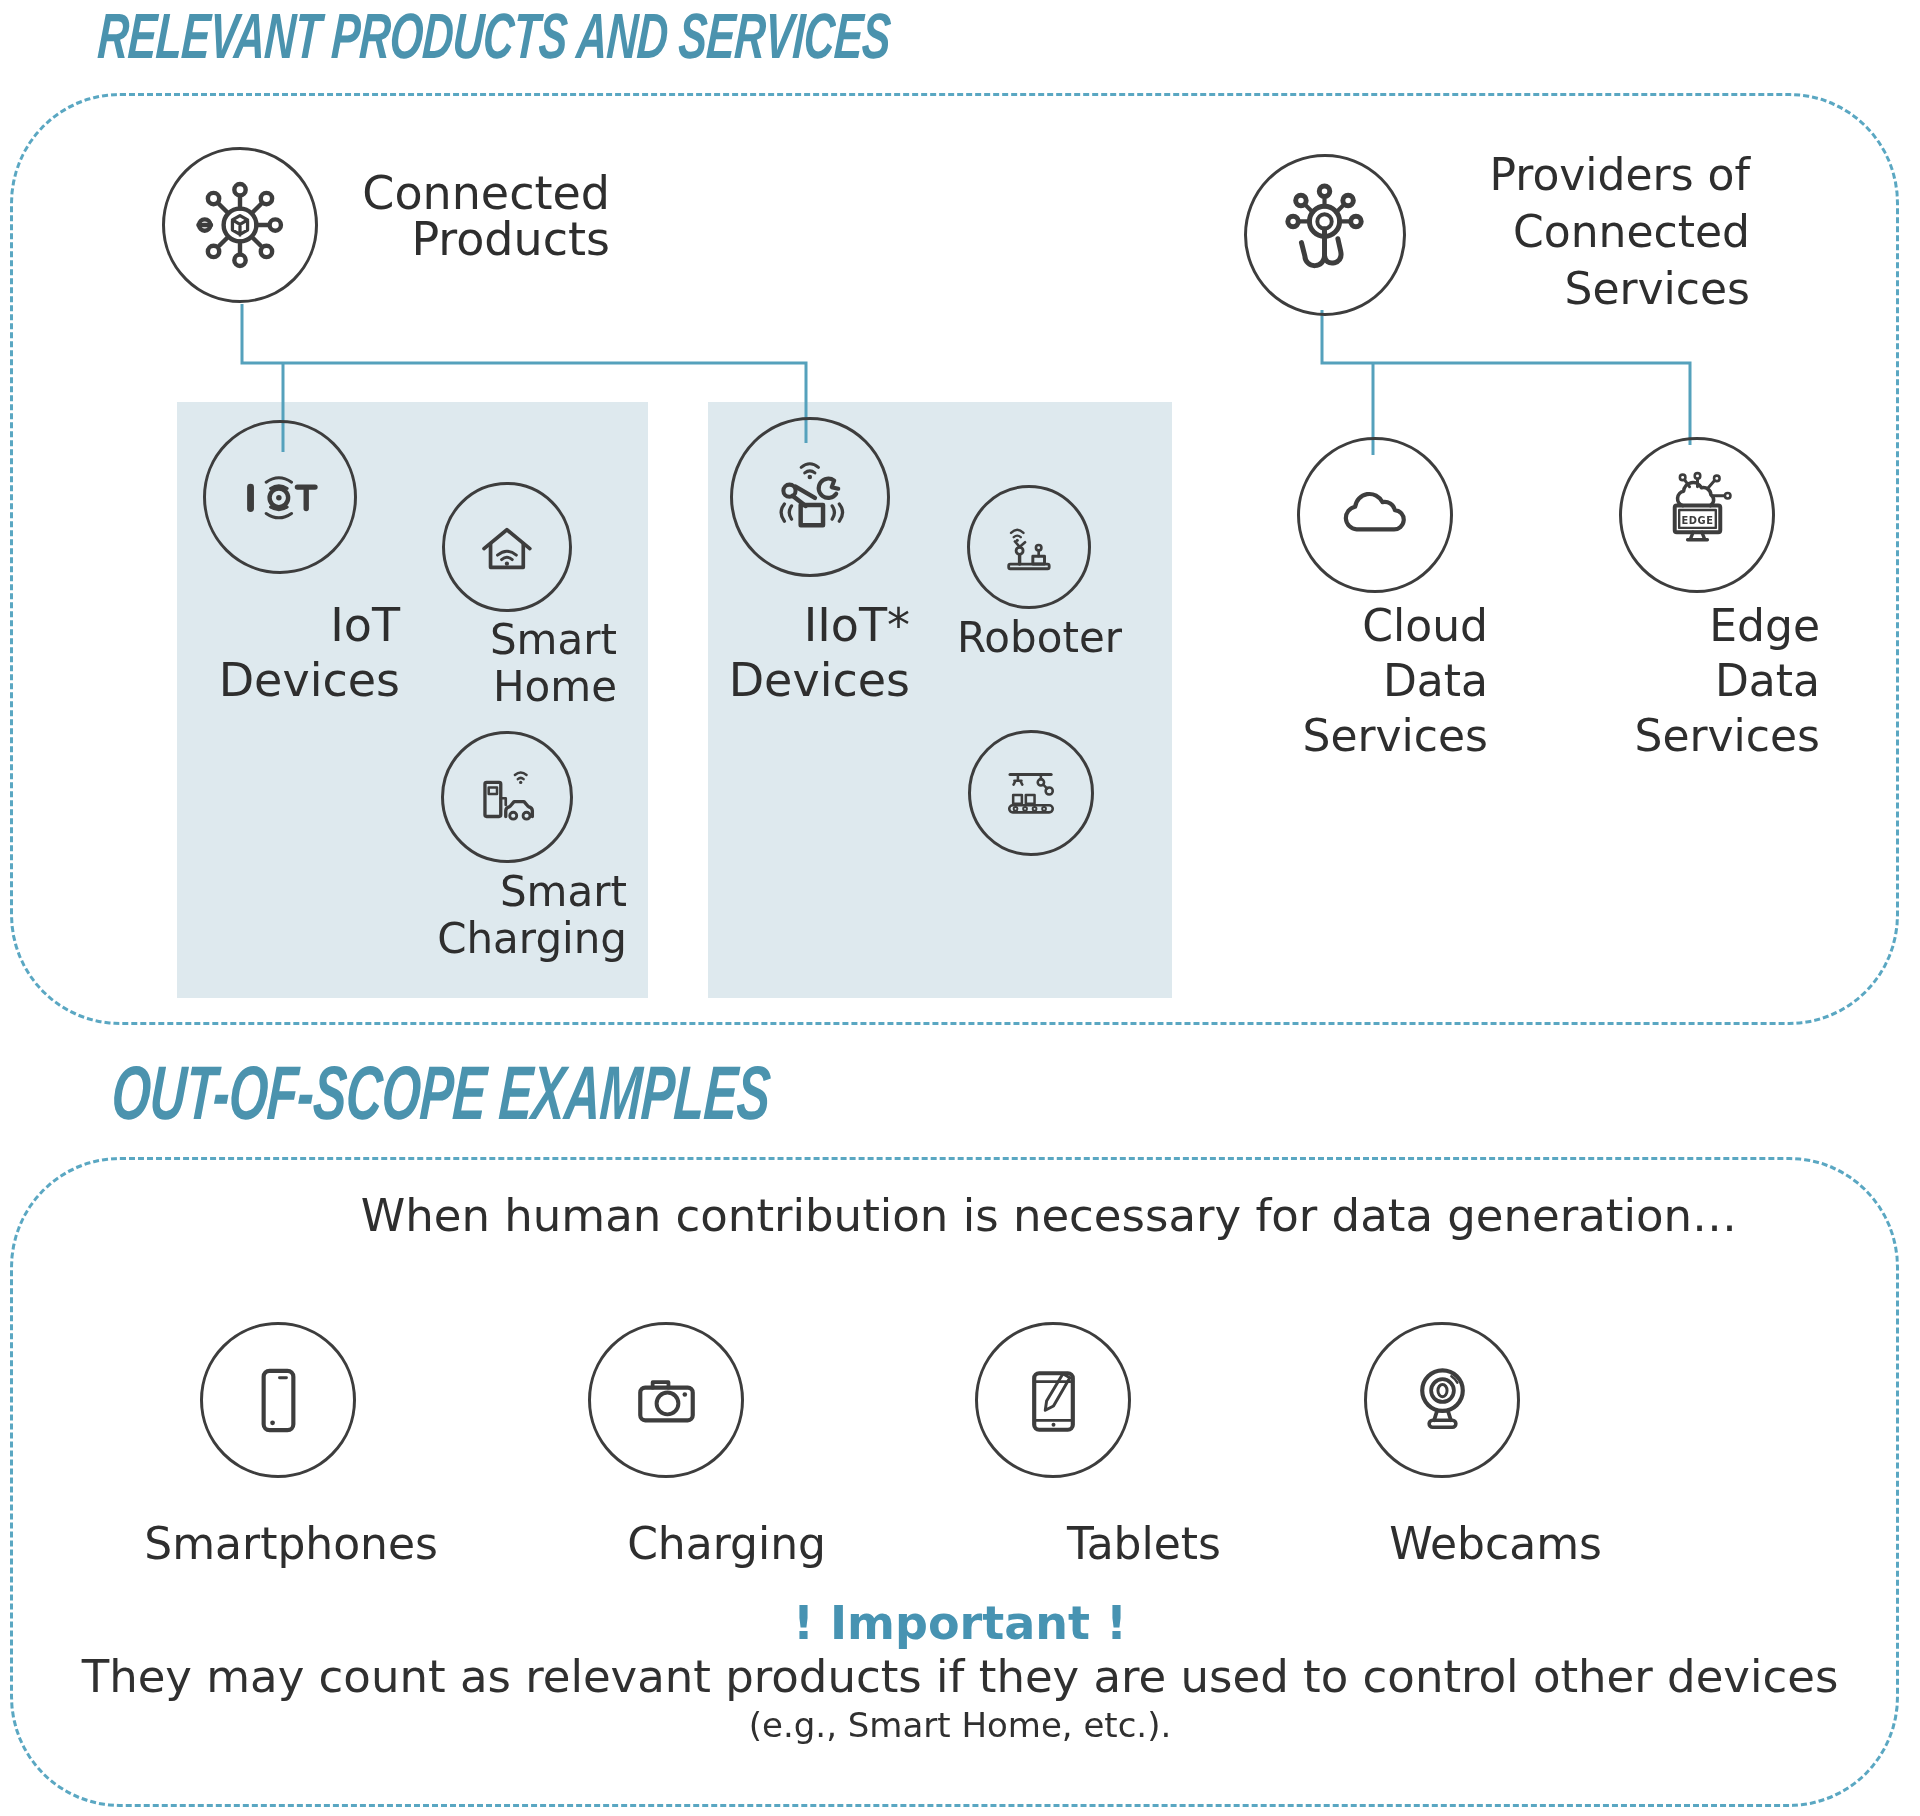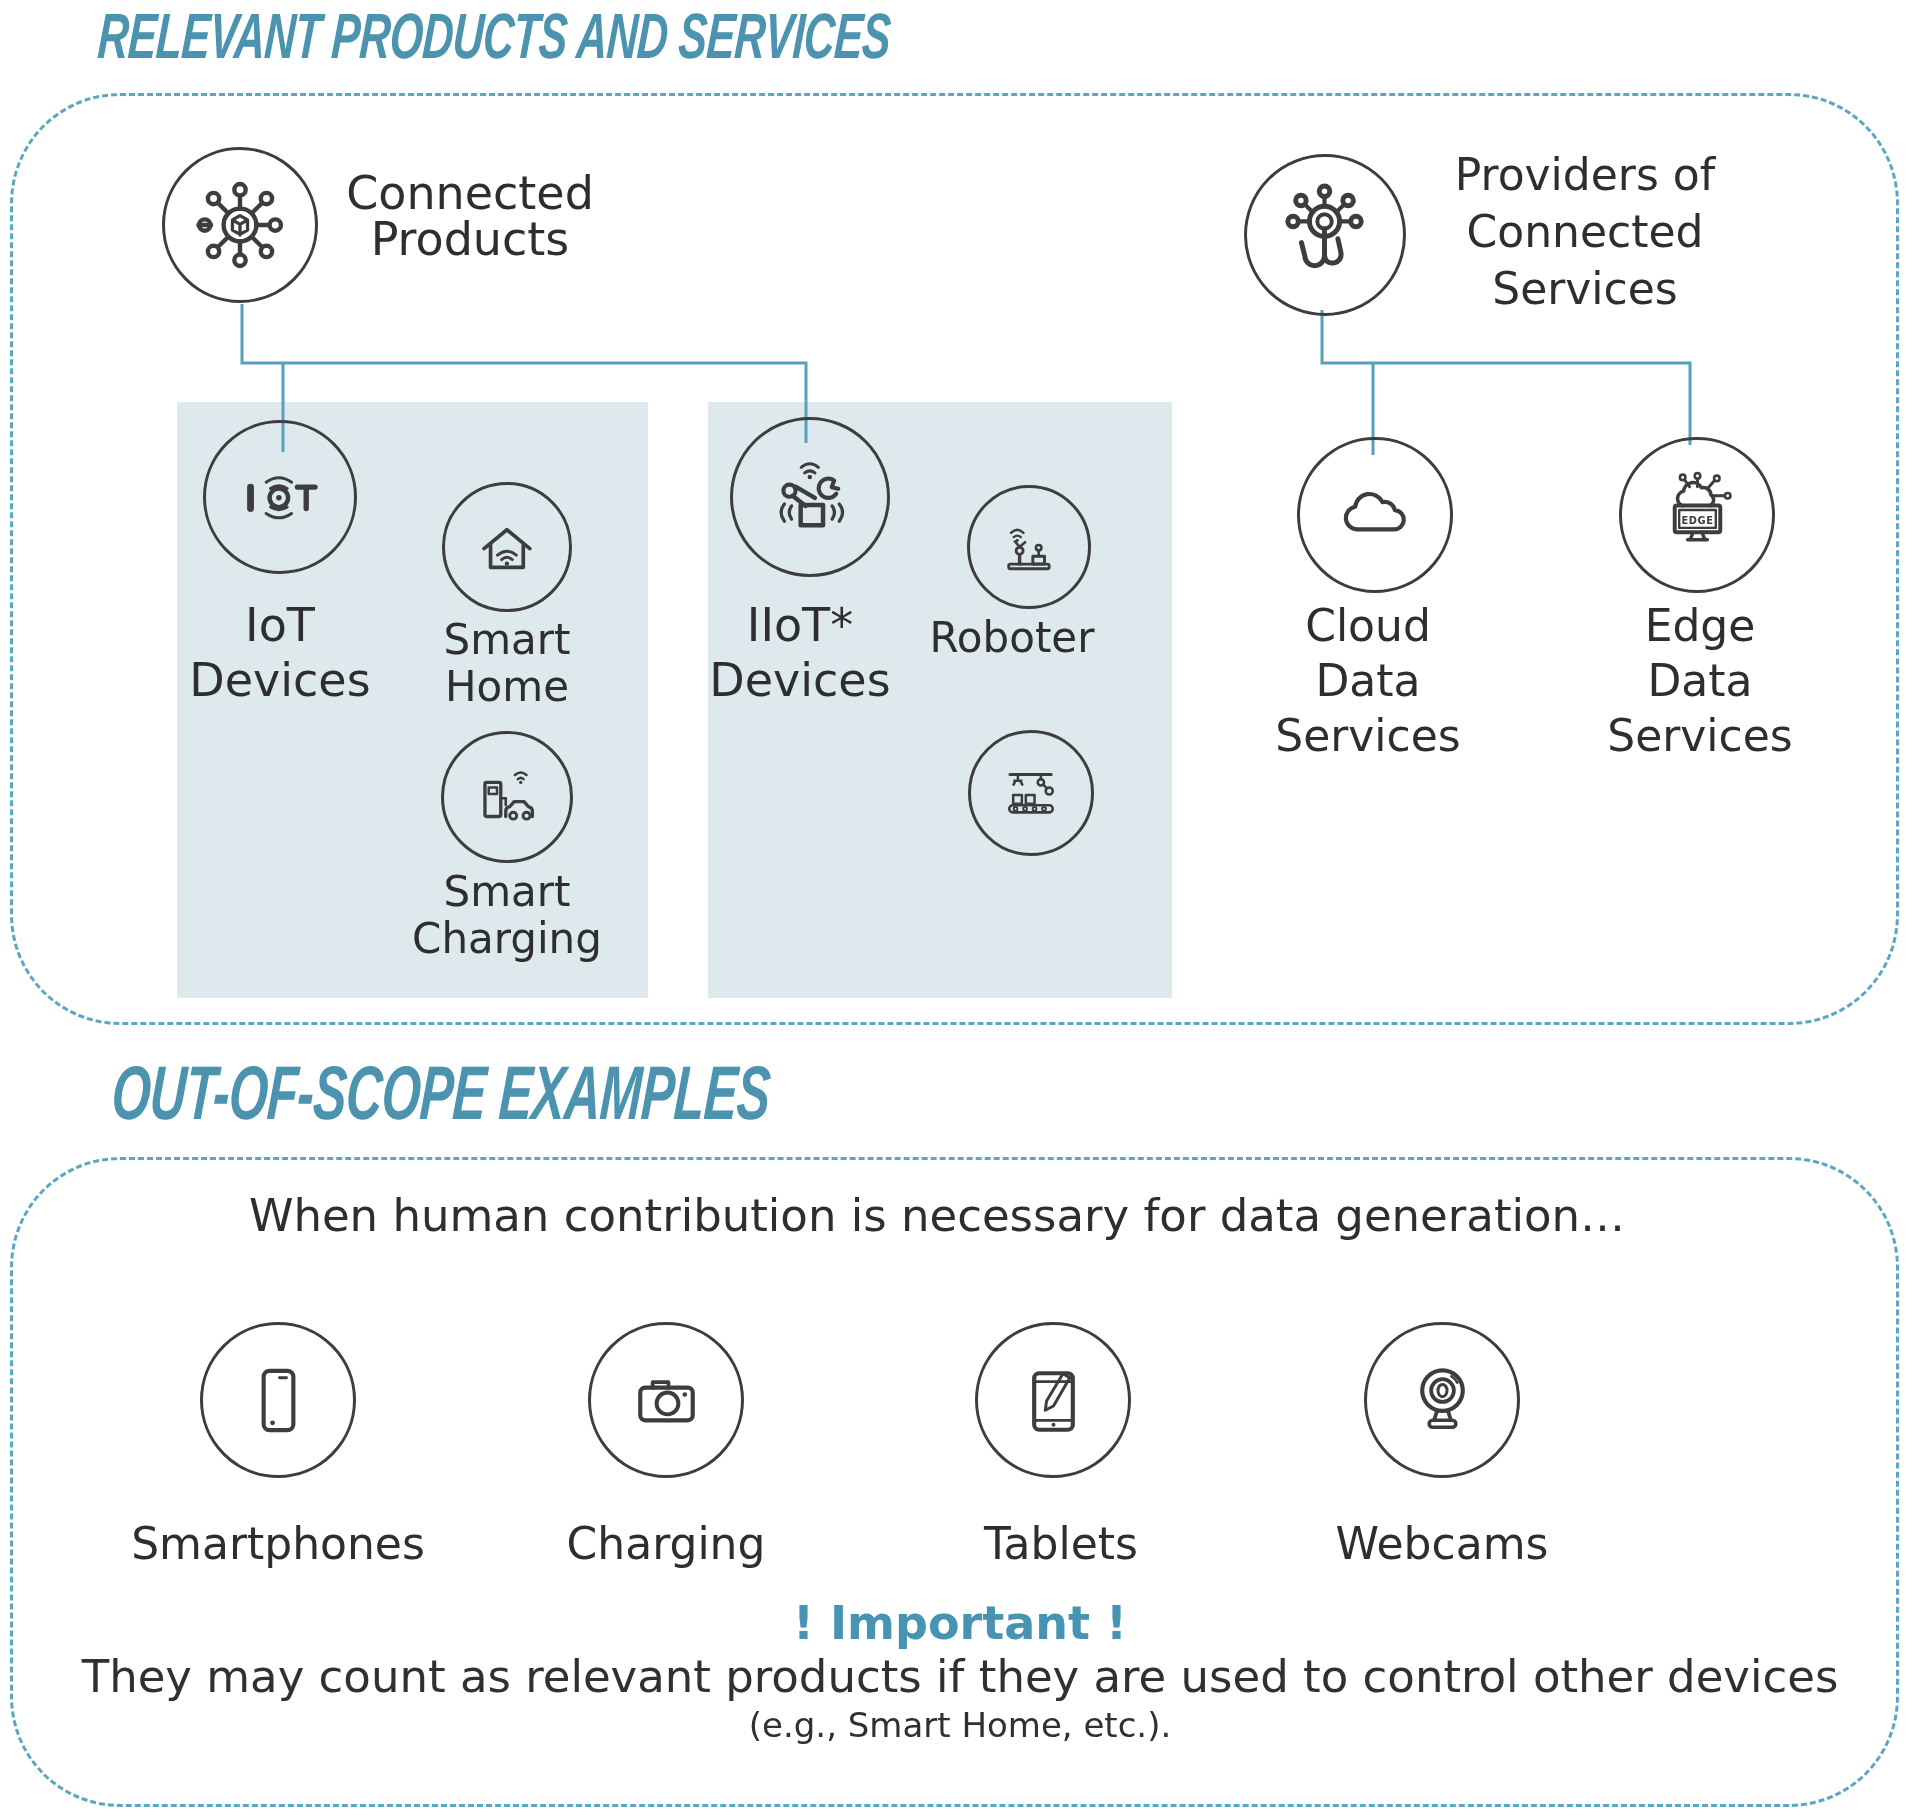--- a/index.html
+++ b/index.html
@@ -14,21 +14,21 @@
   .p1{left:10px;top:93px;width:1889px;height:932px;}
   .p2{left:10px;top:1157px;width:1889px;height:650px;}
   .bluebox{position:absolute;background:#dee9ee;z-index:1;}
   .bb1{left:177px;top:402px;width:471px;height:596px;}
   .bb2{left:708px;top:402px;width:464px;height:596px;}
   .connectors{position:absolute;left:0;top:0;z-index:2;}
   .circ{position:absolute;border:3px solid #3d3d3d;border-radius:50%;
         display:flex;align-items:center;justify-content:center;box-sizing:border-box;z-index:3;}
   .circ svg{width:66%;height:66%;display:block;color:#3d3d3d;}
   .circ.hub svg{width:84%;height:84%;}
-  .lbl{position:absolute;text-align:center;color:#2e2e2e;z-index:3;}
+  .lbl{position:absolute;text-align:right;color:#2e2e2e;z-index:3;}
   .sq{text-decoration-style:wavy;
       text-decoration-color:#e8413c;text-decoration-thickness:2.5px;text-underline-offset:6px;}
   .centerline{position:absolute;left:0;width:1920px;text-align:center;z-index:3;}
   .imp{color:#4793b2;font-weight:bold;}
 </style>
 </head>
 <body>
 
 <div class="canvas">
 
@@ -227,21 +227,21 @@
   </div>
   <div class="lbl" style="left:1580px;top:598px;width:240px;font-size:44px;line-height:55px">
     <div>Edge</div>
     <div>Data</div>
     <div>Services</div>
   </div>
 
   <h1 class="title t2">OUT-OF-SCOPE EXAMPLES</h1>
   <div class="panel p2"></div>
 
-  <div class="lbl" style="left:137px;top:1190px;width:1600px;text-align:center;font-size:45px;line-height:52px">When human contribution is necessary for data generation…</div>
+  <div class="lbl" style="left:137px;top:1190px;width:1600px;text-align:right;font-size:45px;line-height:52px">When human contribution is necessary for data generation…</div>
 
   <div class="circ" style="left:200px;top:1322px;width:156px;height:156px">
     <span style="display:contents">
       <svg viewBox="0 0 100 100" fill="none" stroke="currentColor" stroke-width="4.2" stroke-linecap="round" stroke-linejoin="round">
         <rect x="35" y="20" width="30" height="60" rx="6"></rect>
         <path d="M51 27h7" stroke-width="3"></path>
         <circle cx="44" cy="72.5" r="2.4" fill="currentColor" stroke="none"></circle>
       </svg>
     </span>
   </div>

